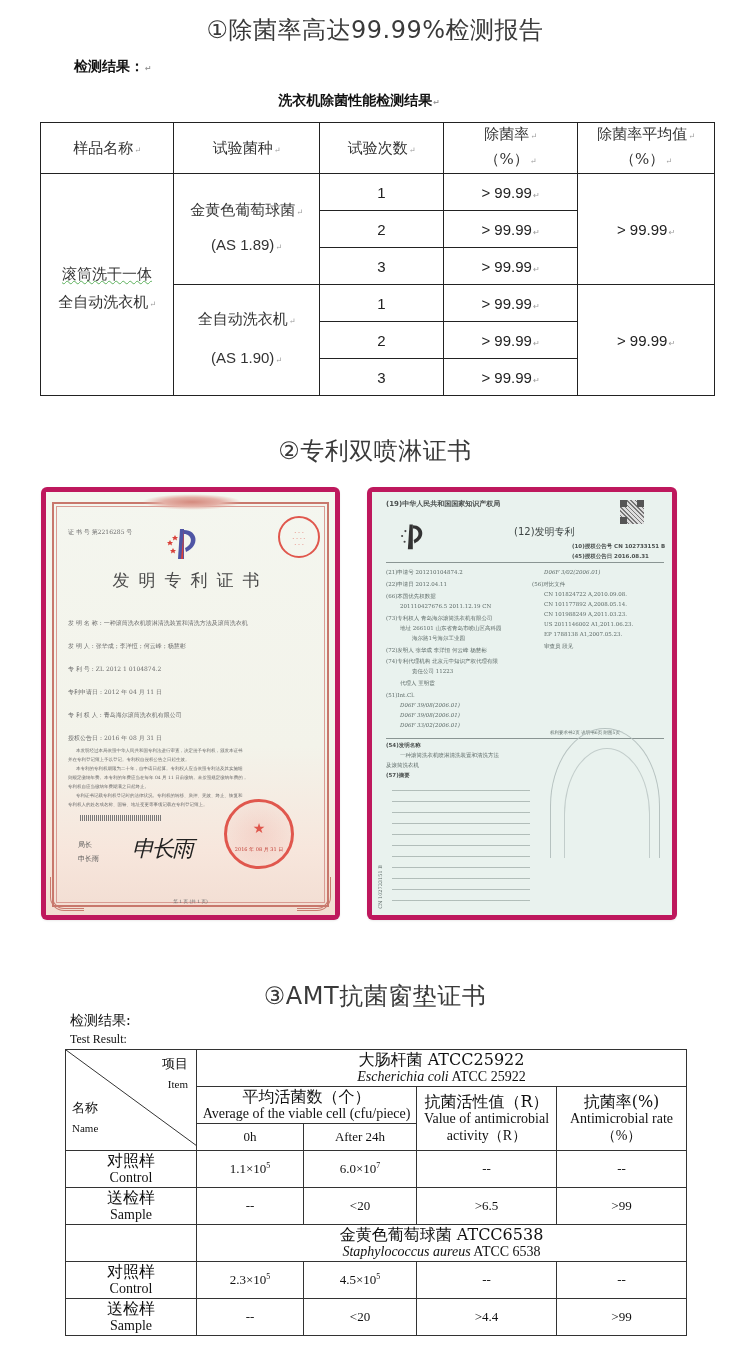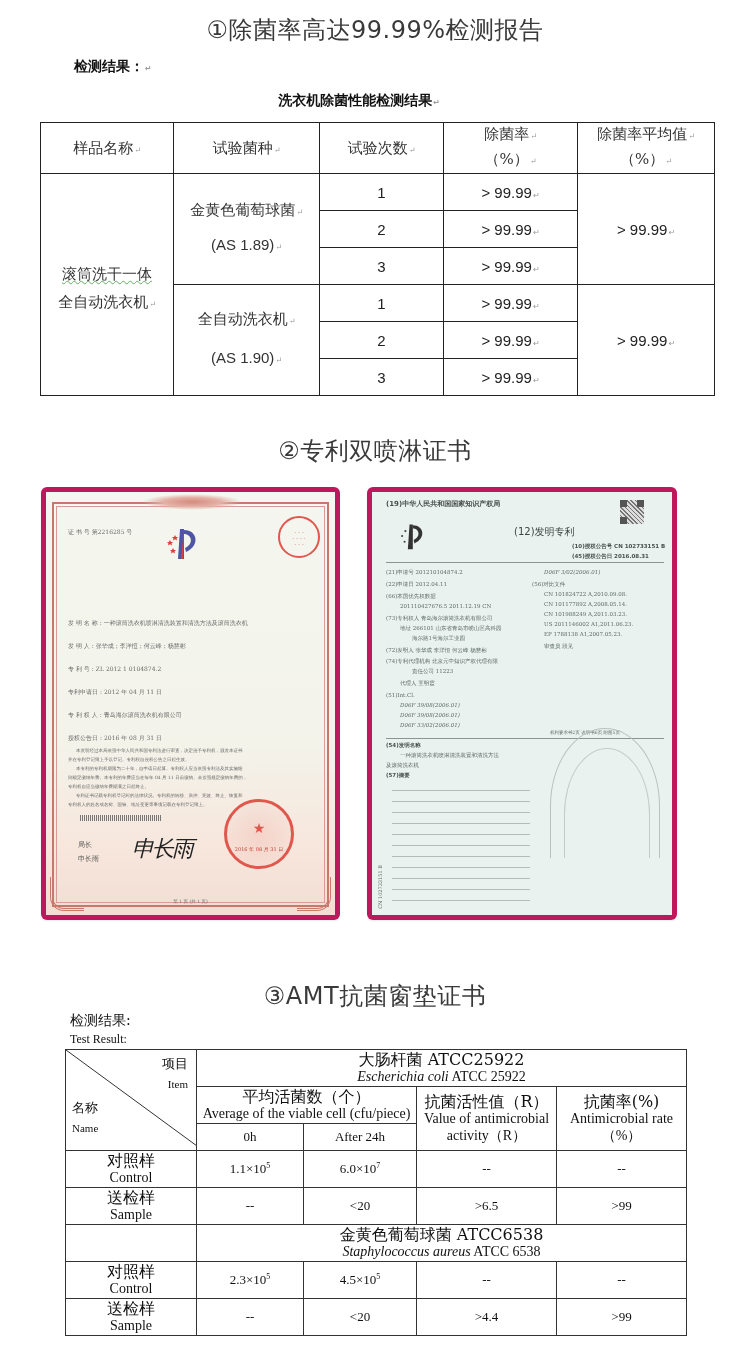--- a/index.html
+++ b/index.html
@@ -205,20 +205,21 @@
       <polygon points="15,33 18,3 17,33" fill="#d9413a"></polygon>
       <path d="M18,4 C32,4 34,20 20,26 L19,22 C28,18 26,8 18,8 Z" fill="#4f55a5"></path>
     </svg>
 
     <div class="stamp" style="left:232px; top:24px; width:42px; height:42px; font-size:4px; line-height:6px; padding-top:12px;">
       <div>◦ ◦ ◦</div>
         <div>◦ ◦ ◦ ◦</div>
         <div>◦ ◦ ◦</div>
     </div>
 
+    <div class="c1-title">发明专利证书</div>
 
     <div class="c1-text" style="left:22px; top:127px;">发  明  名  称：一种滚筒洗衣机喷淋清洗装置和清洗方法及滚筒洗衣机</div>
     <div class="c1-text" style="left:22px; top:150px;">发        明      人：张华成；李洋恒；何云峰；杨慧彬</div>
     <div class="c1-text" style="left:22px; top:173px;">专        利      号：ZL 2012 1 0104874.2</div>
     <div class="c1-text" style="left:22px; top:196px;">专利申请日：2012 年 04 月 11 日</div>
     <div class="c1-text" style="left:22px; top:219px;">专  利  权  人：青岛海尔滚筒洗衣机有限公司</div>
     <div class="c1-text" style="left:22px; top:242px;">授权公告日：2016 年 08 月 31 日</div>
 
     <div class="c1-text" style="left:30px; top:256px; font-size:4.5px;">本发明经过本局依照中华人民共和国专利法进行审查，决定授予专利权，颁发本证书</div>
     <div class="c1-text" style="left:22px; top:265px; font-size:4.5px;">并在专利登记簿上予以登记。专利权自授权公告之日起生效。</div>

